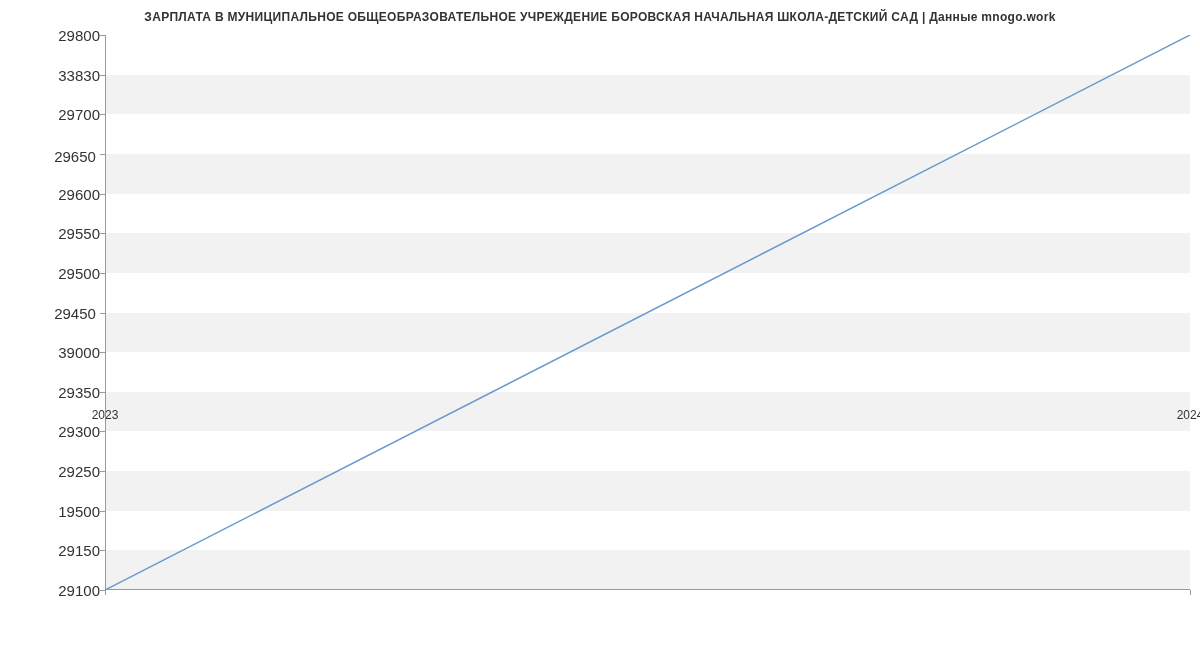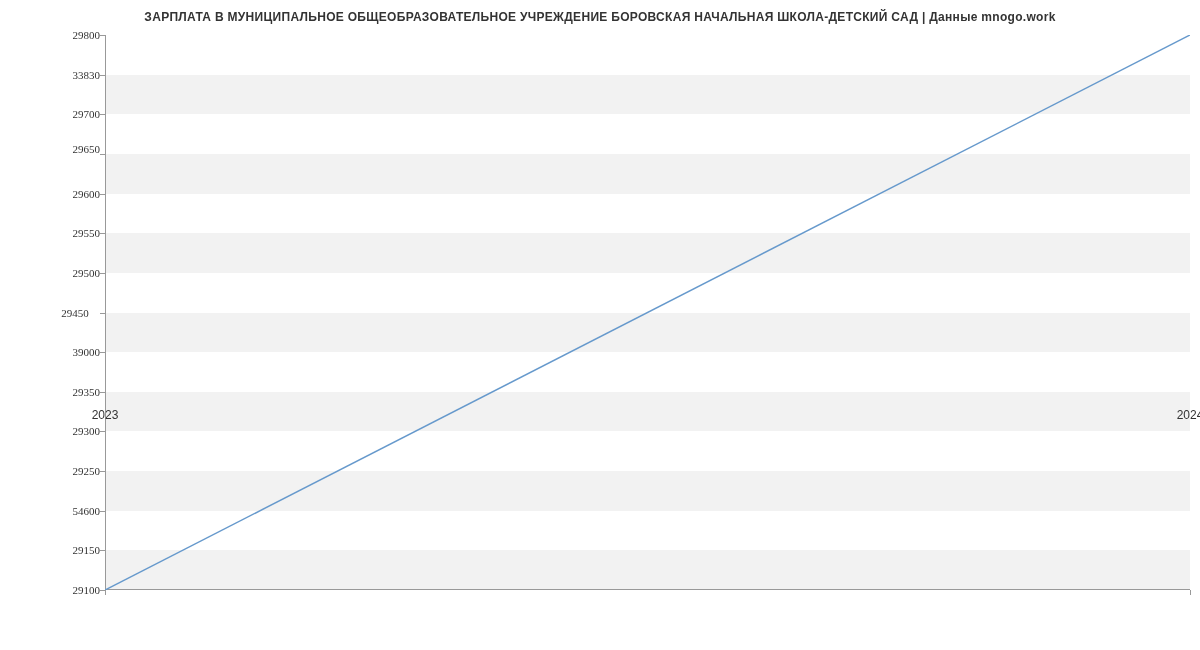--- a/index.html
+++ b/index.html
@@ -48,26 +48,25 @@
       position: absolute;
       left: 0;
       bottom: 0;
       width: 100%;
       height: 1px;
       background: #999;
     }
     .y-tick-label {
       position: absolute;
       right: 1100px;
-      font-size: 11px;
+      font-size: 15px;
       color: #333;
       transform: translateY(-50%);
       text-align: right;
       width: 50px;
-      font-family: Liberation Serif, serif;
     }
     .x-tick-label {
       position: absolute;
       bottom: 42px;
       font-size: 12px;
       color: #333;
       transform: translateX(-50%);
     }
     .tick-mark-y {
       position: absolute;
@@ -132,30 +131,30 @@
         <div class="tick-mark-x" style="left: 1085px;"></div>
       </div>
     <svg class="data-line" viewBox="0 0 1085 555" preserveAspectRatio="none">
       <line id="main-line" stroke="#6699cc" stroke-width="1.5" fill="none" x1="0" y1="555" x2="1085" y2="0"></line>
     </svg>
   </div>
 
   <div id="y-labels">
       <div class="y-tick-label" style="top: 590px;">29100</div>
       <div class="y-tick-label" style="top: 550.357px;">29150</div>
-      <div class="y-tick-label" style="top: 510.714px;">54600</div>
+      <div class="y-tick-label" style="top: 510.714px;">19500</div>
       <div class="y-tick-label" style="top: 471.071px;">29250</div>
       <div class="y-tick-label" style="top: 431.429px;">29300</div>
       <div class="y-tick-label" style="top: 391.786px;">29350</div>
       <div class="y-tick-label" style="top: 352.143px;">39000</div>
       <div class="y-tick-label" style="top: 312.5px; text-align: center;">29450</div>
       <div class="y-tick-label" style="top: 272.857px;">29500</div>
       <div class="y-tick-label" style="top: 233.214px;">29550</div>
       <div class="y-tick-label" style="top: 193.571px;">29600</div>
-      <div class="y-tick-label" style="top: 149px;">29650</div>
+      <div class="y-tick-label" style="top: 156px; text-align: center;">29650</div>
       <div class="y-tick-label" style="top: 114.286px;">29700</div>
       <div class="y-tick-label" style="top: 74.6429px;">33830</div>
       <div class="y-tick-label" style="top: 35px;">29800</div>
     </div>
   <div id="x-labels">
       <div class="x-tick-label" style="left: 105px;">2023</div>
       <div class="x-tick-label" style="left: 1190px;">2024</div>
     </div>
 </div>
 

